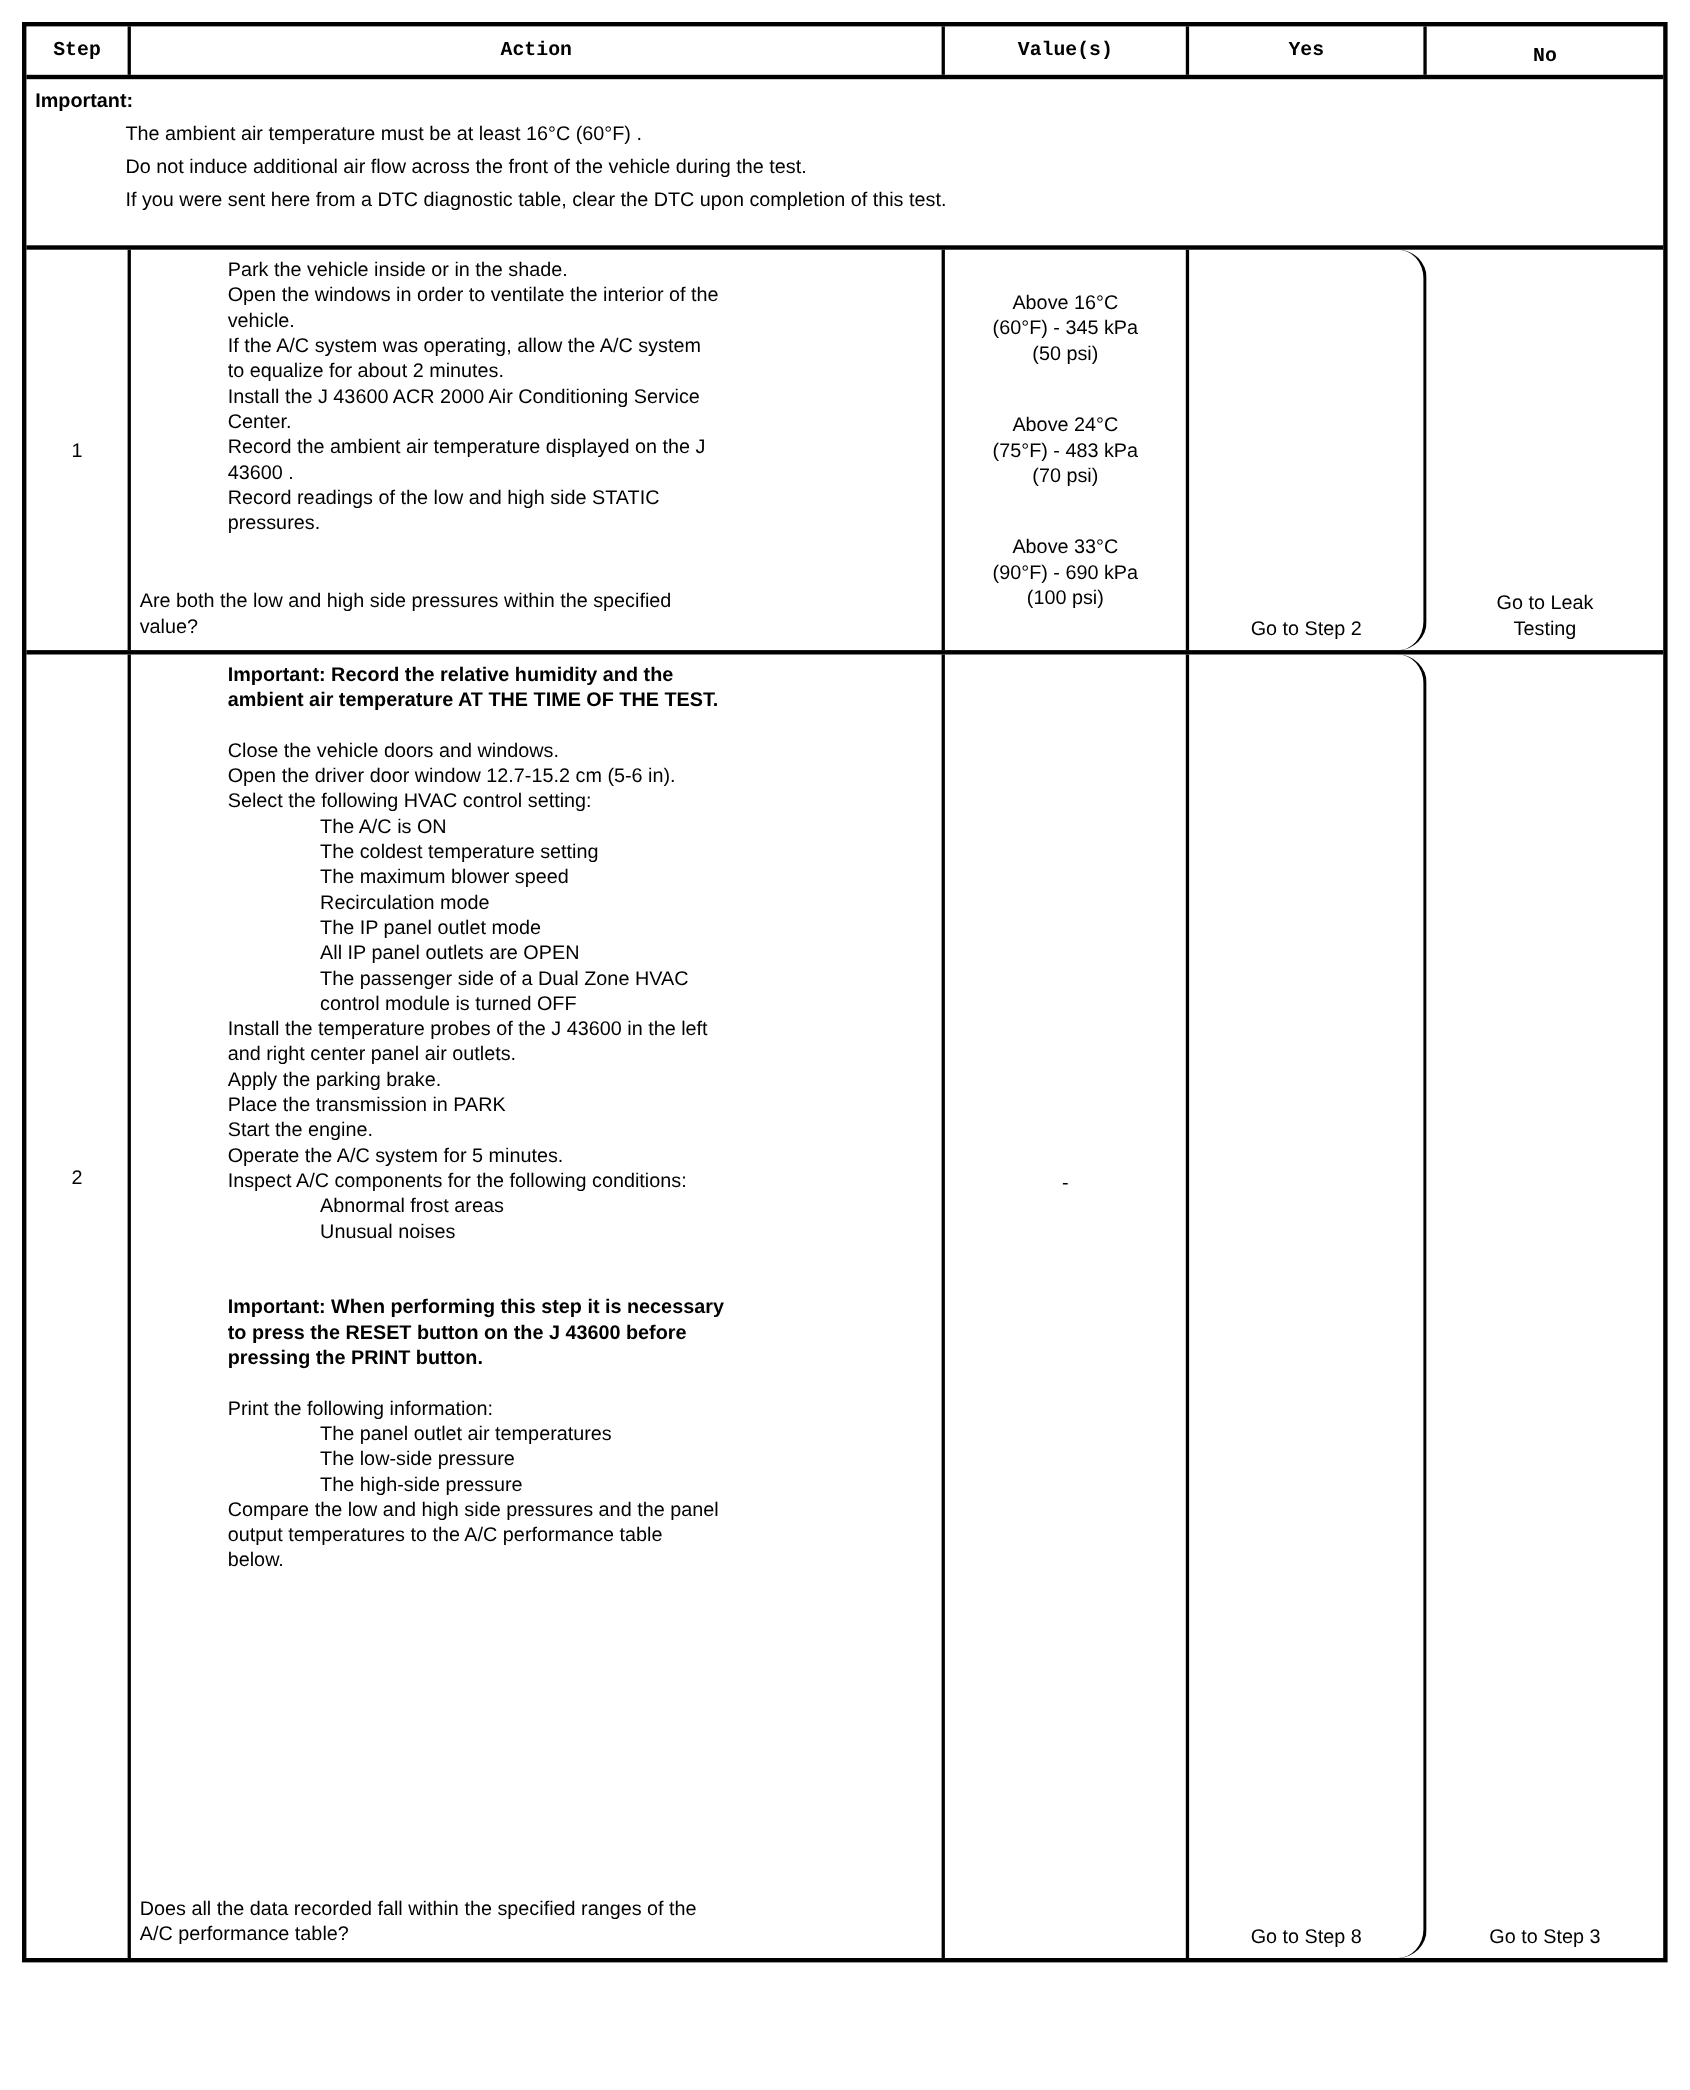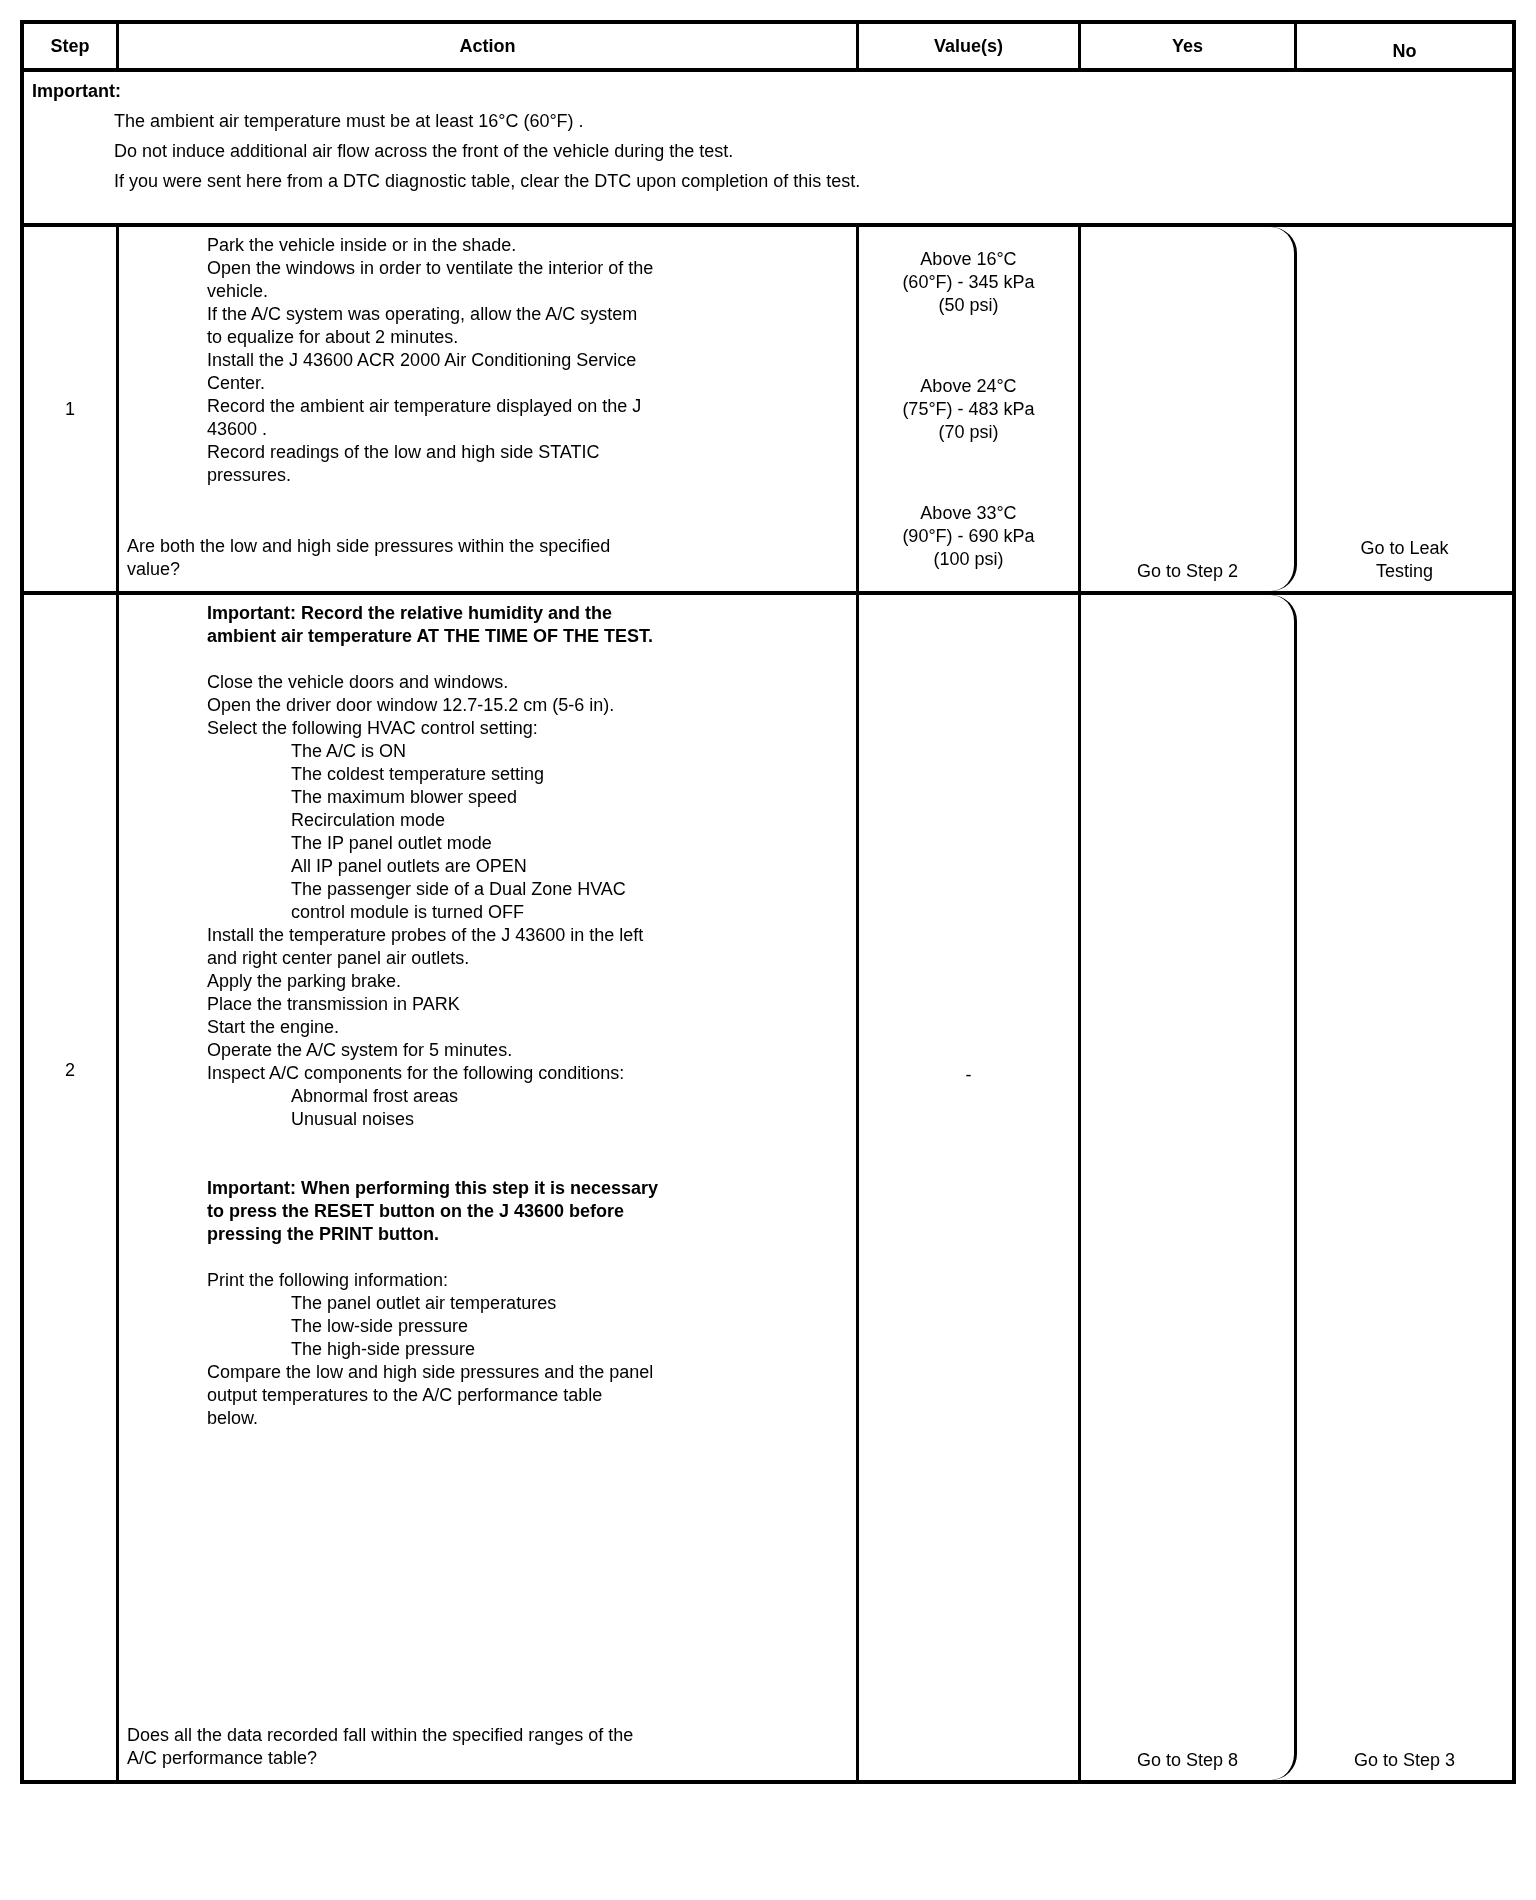--- a/index.html
+++ b/index.html
@@ -38,20 +38,21 @@
 
   
   .header-cell {
     font-weight: bold;
     font-size: 18px;
     text-align: center;
     padding: 5px 4px;
     display: flex;
     align-items: center;
     justify-content: center;
+    font-family: Liberation Mono, monospace;
   }
 
   
   .row-important {
     display: block;
     padding: 6px 10px 30px 6px;
     font-size: 18px;
     line-height: 23px;
   }
   .imp-label {
@@ -89,21 +90,21 @@
     margin-top: auto;
     padding-top: 12px;
     white-space: pre-line;
   }
   .values-cell {
     display: flex;
     flex-direction: column;
     justify-content: center;
     align-items: center;
     text-align: center;
-    gap: 58px;
+    gap: 42px;
     padding: 10px 8px;
   }
   .value-spec {
     white-space: pre-line;
   }
   .result-cell {
     display: flex;
     align-items: flex-end;
     justify-content: center;
     text-align: center;

